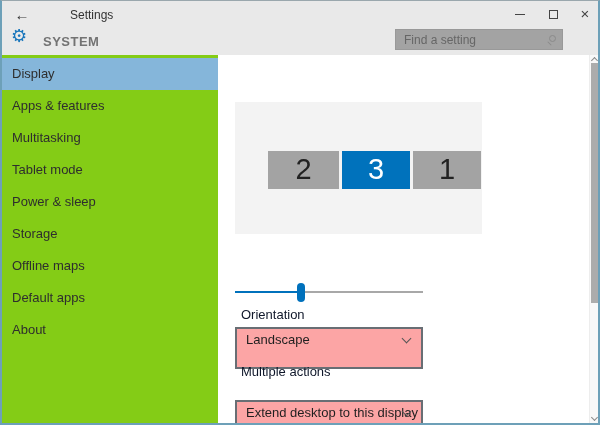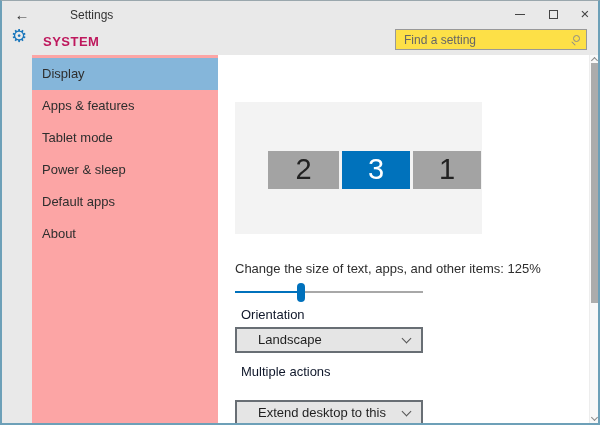--- a/index.html
+++ b/index.html
@@ -24,32 +24,32 @@
   .caption-btn { position:absolute; top:0; width:30px; height:26px; text-align:center; color:#444; }
   #min-btn  { left:503px; }
   #max-btn  { left:536px; }
   #close-btn{ left:568px; }
   .min-glyph { display:inline-block; width:10px; height:0; border-top:1px solid #444; margin-top:13px; }
   .max-glyph { display:inline-block; width:9px; height:9px; border:1px solid #444; margin-top:9px; }
   .close-glyph { font-size:15px; line-height:26px; }
   
   #header { position:absolute; top:27px; left:0; right:0; height:27px; background:#e9e9e9; }
   .gear { position:absolute; left:9px; top:-3px; font-size:18px; color:#1976bc; }
-  .section-title { position:absolute; left:41px; top:6px; font-size:13px; font-weight:bold; color:#be185d; letter-spacing:0.5px; }
-  #search-box { position:absolute; left:393px; top:1px; width:192px; height:21px;
-    background:#fde047; border:1px solid #999;text-decoration:underline; }
+  .section-title { position:absolute; left:41px; top:6px; font-size:13px; font-weight:bold; color:#737373; letter-spacing:0.5px; }
+  #search-box { position:absolute; left:393px; top:1px; width:168px; height:21px;
+    background:#a3a3a3; border:1px solid #999;text-decoration:underline; }
   #search-box input { position:absolute; left:8px; top:0; width:165px; height:19px; border:0; outline:0;
     background:transparent; font-family:inherit; font-size:12px; color:#444; }
   #search-box input::placeholder { color:#666; opacity:1; }
   .search-glyph { position:absolute; right:6px; top:5px; width:7px; height:7px;
     border:1px solid #8a8a8a; border-radius:50%; }
   .search-glyph::after { content:""; position:absolute; left:-3px; top:7px; width:5px; height:1px;
     background:#8a8a8a; transform:rotate(45deg); }
   
-  #sidebar { position:absolute; left:0; top:54px; bottom:0; width:216px; background:#fca5a5; padding-top:3px;margin-left:30px; }
+  #sidebar { position:absolute; left:0; top:54px; bottom:0; width:216px; background:#84cc16; padding-top:3px; }
   .side-item { height:32px; line-height:32px; padding-left:10px; font-size:13px; color:#2e2e2e; cursor:default; }
   .side-item.selected { background:#85b6da; }
   
   #content { position:absolute; left:216px; top:54px; right:0; bottom:0; background:#fff; }
   .page-heading { position:absolute; left:17px; top:6px; font-size:20px; font-weight:300; color:#333; }
   #preview { position:absolute; left:17px; top:47px; width:247px; height:132px; background:#f3f3f3; }
   .monitor { position:absolute; top:49px; height:38px; background:#a3a3a3;
     color:#222; font-size:29px; font-weight:300; text-align:center; line-height:37px; cursor:default; }
   #mon-2 { left:33px;  width:71px; }
   #mon-3 { left:107px; width:68px; background:#0072bc; color:#fff; }
@@ -58,22 +58,22 @@
   .link { color:#0069b5; margin-right:14px; cursor:default; }
   .scaling-label { position:absolute; left:17px; top:206px; font-size:13px; color:#2e2e2e; }
   #slider { position:absolute; left:17px; top:228px; width:188px; height:19px; }
   .slider-track { position:absolute; left:0; right:0; top:8px; height:2px; background:#a8a8a8; }
   .slider-fill  { position:absolute; left:0; top:8px; height:2px; background:#0071bc; }
   .slider-thumb { position:absolute; top:0; width:8px; height:19px; border-radius:4px;
     background:#0071bc; margin-left:-4px; }
   .field-label { position:absolute; left:23px; font-size:13px; color:#0f172a; }
   #orientation-label { top:252px; }
   #multidisp-label  { top:309px; }
-  .dropdown { position:absolute; left:17px; width:188px; height:26px; background:#e5e5e5;
-    border:2px solid #686e74; font-size:13px; color:#1f1f1f; line-height:22px; padding-left:21px; cursor:default; }
+  .dropdown { position:absolute; left:17px; width:188px; height:42px; background:#fca5a5;
+    border:2px solid #686e74; font-size:13px; color:#1f1f1f; line-height:22px; padding-left:9px; cursor:default; }
   #orientation-dd { top:272px; }
   #multidisp-dd  { top:345px; }
   .chev-down { position:absolute; right:11px; top:6px; width:7px; height:7px;
     border-right:1px solid #555; border-bottom:1px solid #555; transform:rotate(45deg); }
   
   #scrollbar { position:absolute; right:0; top:0; bottom:0; width:9px; background:#f8f8f8; border-left:1px solid #ededed; }
   .scroll-thumb { position:absolute; left:1px; top:8px; width:7px; height:240px; background:#acacac; }
   .scroll-arrow { position:absolute; left:2px; width:5px; height:5px; border-right:1px solid #8a8a8a; border-bottom:1px solid #8a8a8a; }
   .scroll-arrow.up   { top:3px;    transform:rotate(-135deg); }
   .scroll-arrow.down { bottom:3px; transform:rotate(45deg); }
@@ -104,36 +104,38 @@
     <span class="section-title">SYSTEM</span>
     <div id="search-box">
       <input type="text" placeholder="Find a setting" style="">
       <span class="search-glyph"></span>
     </div>
   </div>
 
   <div id="sidebar">
     <div class="side-item selected">Display</div>
     <div class="side-item">Apps &amp; features</div>
+    <div class="side-item">Multitasking</div>
     <div class="side-item">Tablet mode</div>
     <div class="side-item">Power &amp; sleep</div>
+    <div class="side-item">Storage</div>
+    <div class="side-item">Offline maps</div>
     <div class="side-item">Default apps</div>
     <div class="side-item">About</div>
   </div>
 
   <div id="content">
 
     <div id="preview">
       <div class="monitor" id="mon-2">2</div>
       <div class="monitor" id="mon-3">3</div>
       <div class="monitor" id="mon-1">1</div>
     </div>
 
 
-    <div class="scaling-label">Change the size of text, apps, and other items: 125%</div>
 
     <div id="slider">
       <div class="slider-track"></div>
       <div class="slider-fill" style="width: 35%;"></div>
       <div class="slider-thumb" style="left: 35%;"></div>
     </div>
 
     <div class="field-label" id="orientation-label">Orientation</div>
     <div class="dropdown" id="orientation-dd">
       <span>Landscape</span>

